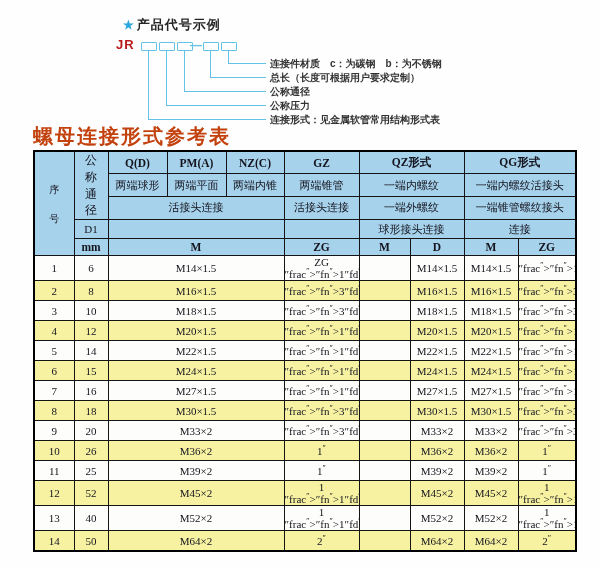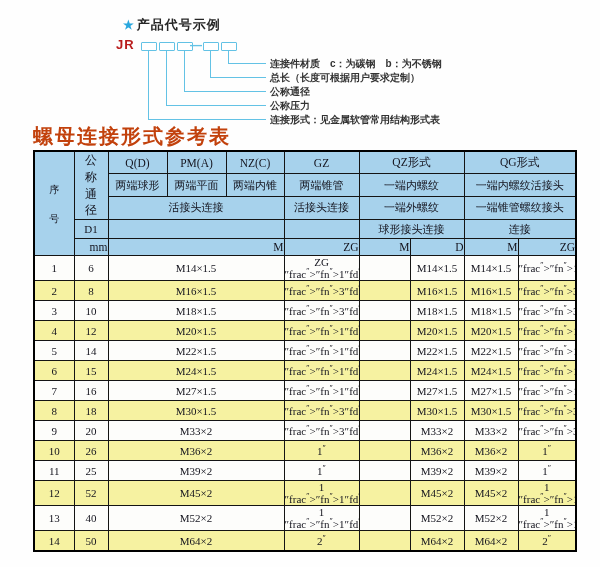--- a/index.html
+++ b/index.html
@@ -49,24 +49,24 @@
   td{
     border:1px solid #141414;text-align:center;vertical-align:middle;
     padding:0;overflow:hidden;font-size:11px;color:#14141e;
   }
   table{border:2px solid #000;}
   thead td{background:#a7d2ec;}
   tr.hA td{height:21px;}
   tr.hB td{height:21px;}
   tr.hC td{height:22px;}
   tr.hD td{height:18px;}
-  tr.hE td{height:16px;text-align:right;}
+  tr.hE td{height:16px;}
   tbody tr td{height:19px;background:#fdfdfb;}
   tbody tr:nth-child(even) td{background:#f6f2a1;}
-  .code{font-size:11.5px;}
+  .code{font-size:11.5px;font-weight:bold;}
   .vtext{
     width:14px;margin:0 auto;word-break:break-all;
     line-height:1.4;font-size:12px;
   }
   .vsparse{line-height:2.9;font-size:10px;}
   .quot{font-size:8px;vertical-align:top;line-height:1;}
 </style>
 </head>
 <body>
 

